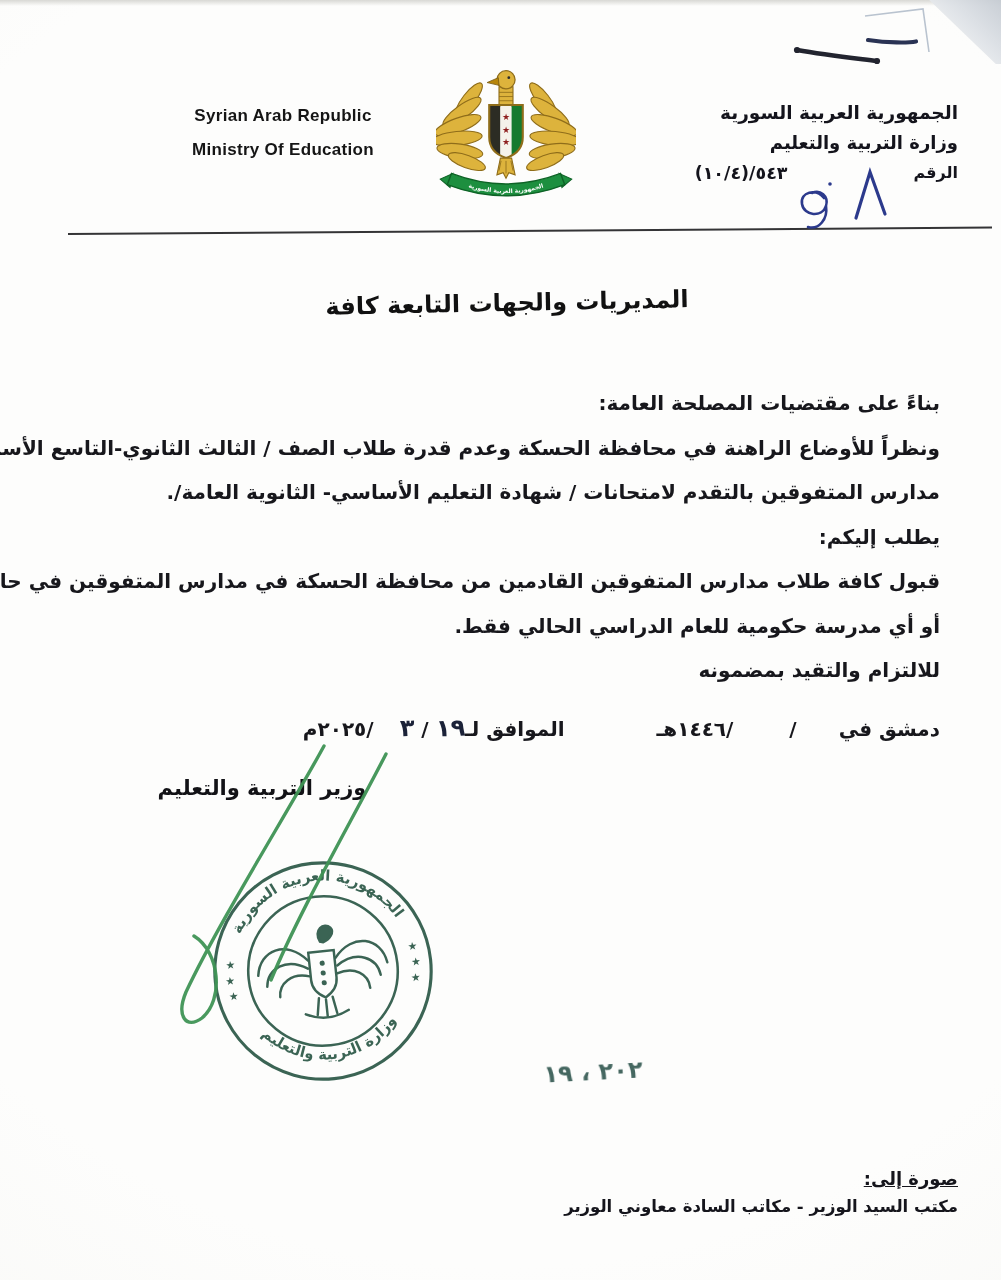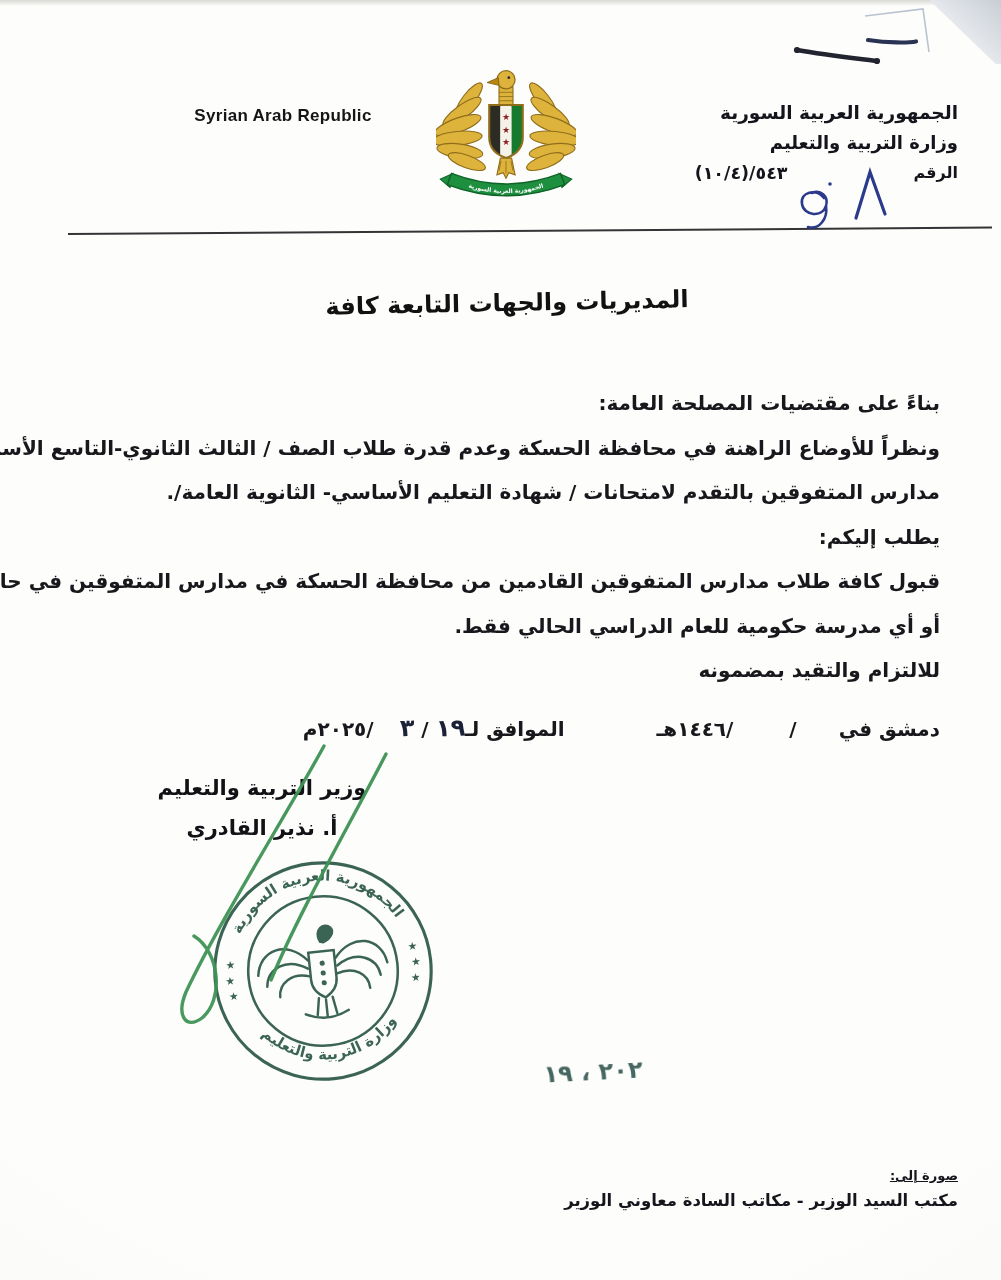--- a/index.html
+++ b/index.html
@@ -62,21 +62,21 @@
   .sig-name{font-size:21px;white-space:nowrap;}
 
   .stamp-wrap{left:205px;top:853px;width:236px;height:236px;z-index:2;opacity:.93;}
   .signature-wrap{left:128px;top:740px;width:300px;height:292px;z-index:4;}
 
   .ink-date{left:478px;top:1058px;width:230px;direction:ltr;text-align:center;
     font-size:24px;font-weight:bold;color:#1d473f;letter-spacing:9px;
     transform:rotate(-3deg);opacity:.82;filter:blur(.4px);}
 
   .footer{right:43px;top:1168px;text-align:right;font-weight:bold;color:#15151c;}
-  .footer .copy{font-size:13px;text-decoration:underline;margin-bottom:8px;}
+  .footer .copy{font-size:18px;text-decoration:underline;margin-bottom:8px;}
   .footer .f1{font-size:16.5px;margin-bottom:5px;}
   .footer .f2{font-size:16.5px;margin-right:100px;}
 
   .penstrokes{left:775px;top:0;width:240px;height:80px;}
   .regmark{left:790px;top:158px;width:120px;height:80px;z-index:2;}
 </style>
 </head>
 <body>
 
 <div class="abs top-edge"></div>
@@ -85,20 +85,21 @@
 <svg class="abs penstrokes" viewBox="0 0 240 80">
   <path d="M90,16 L148,9 L154,52" stroke="#b9c3cf" stroke-width="1.6" fill="none"></path>
   <path d="M22,50 C50,55 78,58 102,61" stroke="#22242f" stroke-width="4.6" fill="none" stroke-linecap="round"></path>
   <circle cx="22" cy="50" r="3.1" fill="#22242f"></circle>
   <circle cx="102" cy="61" r="3.1" fill="#22242f"></circle>
   <path d="M93,40 C113,43 133,43 141,41.5" stroke="#2a3354" stroke-width="4.2" fill="none" stroke-linecap="round"></path>
 </svg>
 
 <div class="abs hdr-en">
   <div>Syrian Arab Republic</div>
+  <div>Ministry Of Education</div>
 </div>
 
 <svg class="abs" style="left:436px;top:56px;width:140px;height:158px;" viewBox="0 0 200 226">
   <g fill="#ddb33c" stroke="#8f6d1a" stroke-width="1.6">
     <ellipse cx="47" cy="62" rx="29" ry="9" transform="rotate(-52 47 62)"></ellipse>
     <ellipse cx="37" cy="80" rx="33" ry="9.5" transform="rotate(-36 37 80)"></ellipse>
     <ellipse cx="31" cy="99" rx="35" ry="10" transform="rotate(-20 31 99)"></ellipse>
     <ellipse cx="30" cy="118" rx="36" ry="10" transform="rotate(-6 30 118)"></ellipse>
     <ellipse cx="34" cy="136" rx="33" ry="10" transform="rotate(8 34 136)"></ellipse>
     <ellipse cx="44" cy="151" rx="28" ry="9" transform="rotate(20 44 151)"></ellipse>
@@ -185,21 +186,20 @@
   <span class="dl-hijri">/١٤٤٦هـ</span>
   <span>الموافق لـ</span>
   <span class="hand-num">١٩</span>
   <span class="dl-sep">/</span>
   <span class="hand-num dl-month">٣</span>
   <span>/٢٠٢٥م</span>
 </div>
 
 <div class="abs sig-block rtl">
   <div class="sig-title">وزير التربية والتعليم</div>
-  <div class="sig-name">أ.  نذير القادري</div>
 </div>
 
 <svg class="abs stamp-wrap" viewBox="-120 -120 240 240">
   <g transform="rotate(-6)" stroke="#2d5948" fill="none">
     <circle r="110" stroke-width="3.2"></circle>
     <circle r="76" stroke-width="2.6"></circle>
     <defs>
       <path id="stampTopArc" d="M -92,0 A 92,92 0 1 1 92,0"></path>
       <path id="stampBotArc" d="M -90,0 A 90,90 0 0 0 90,0"></path>
     </defs>

